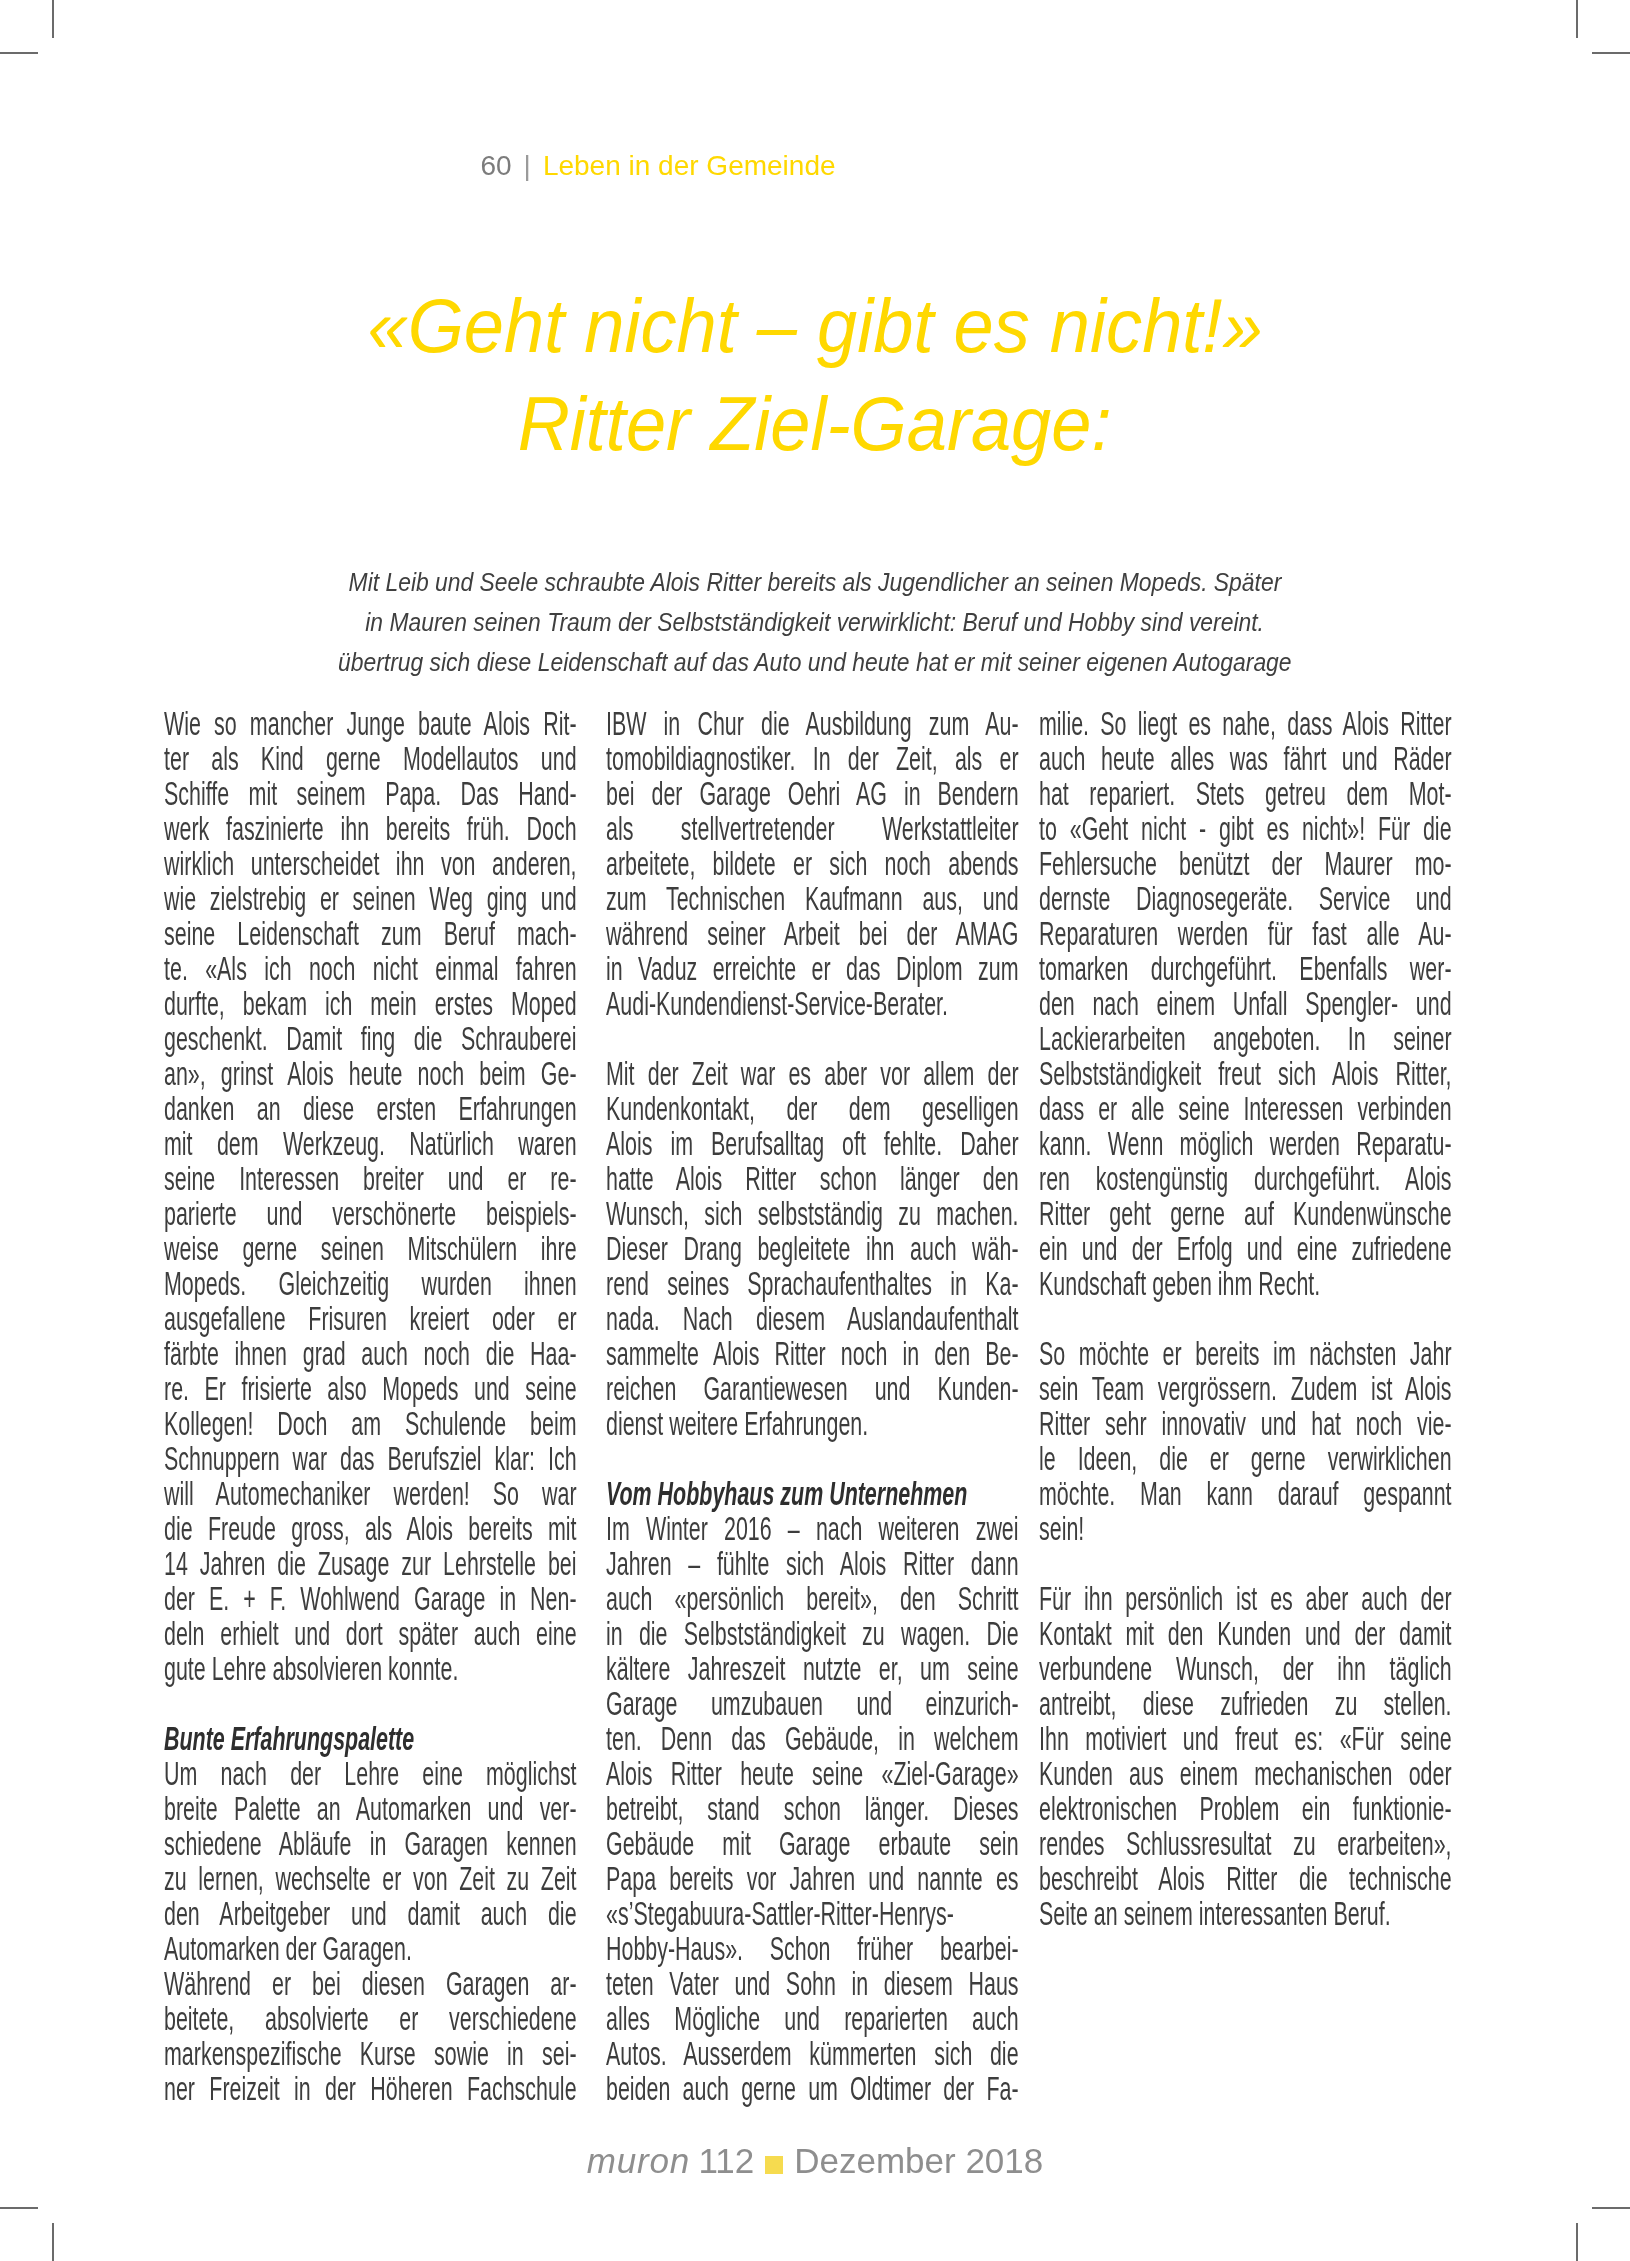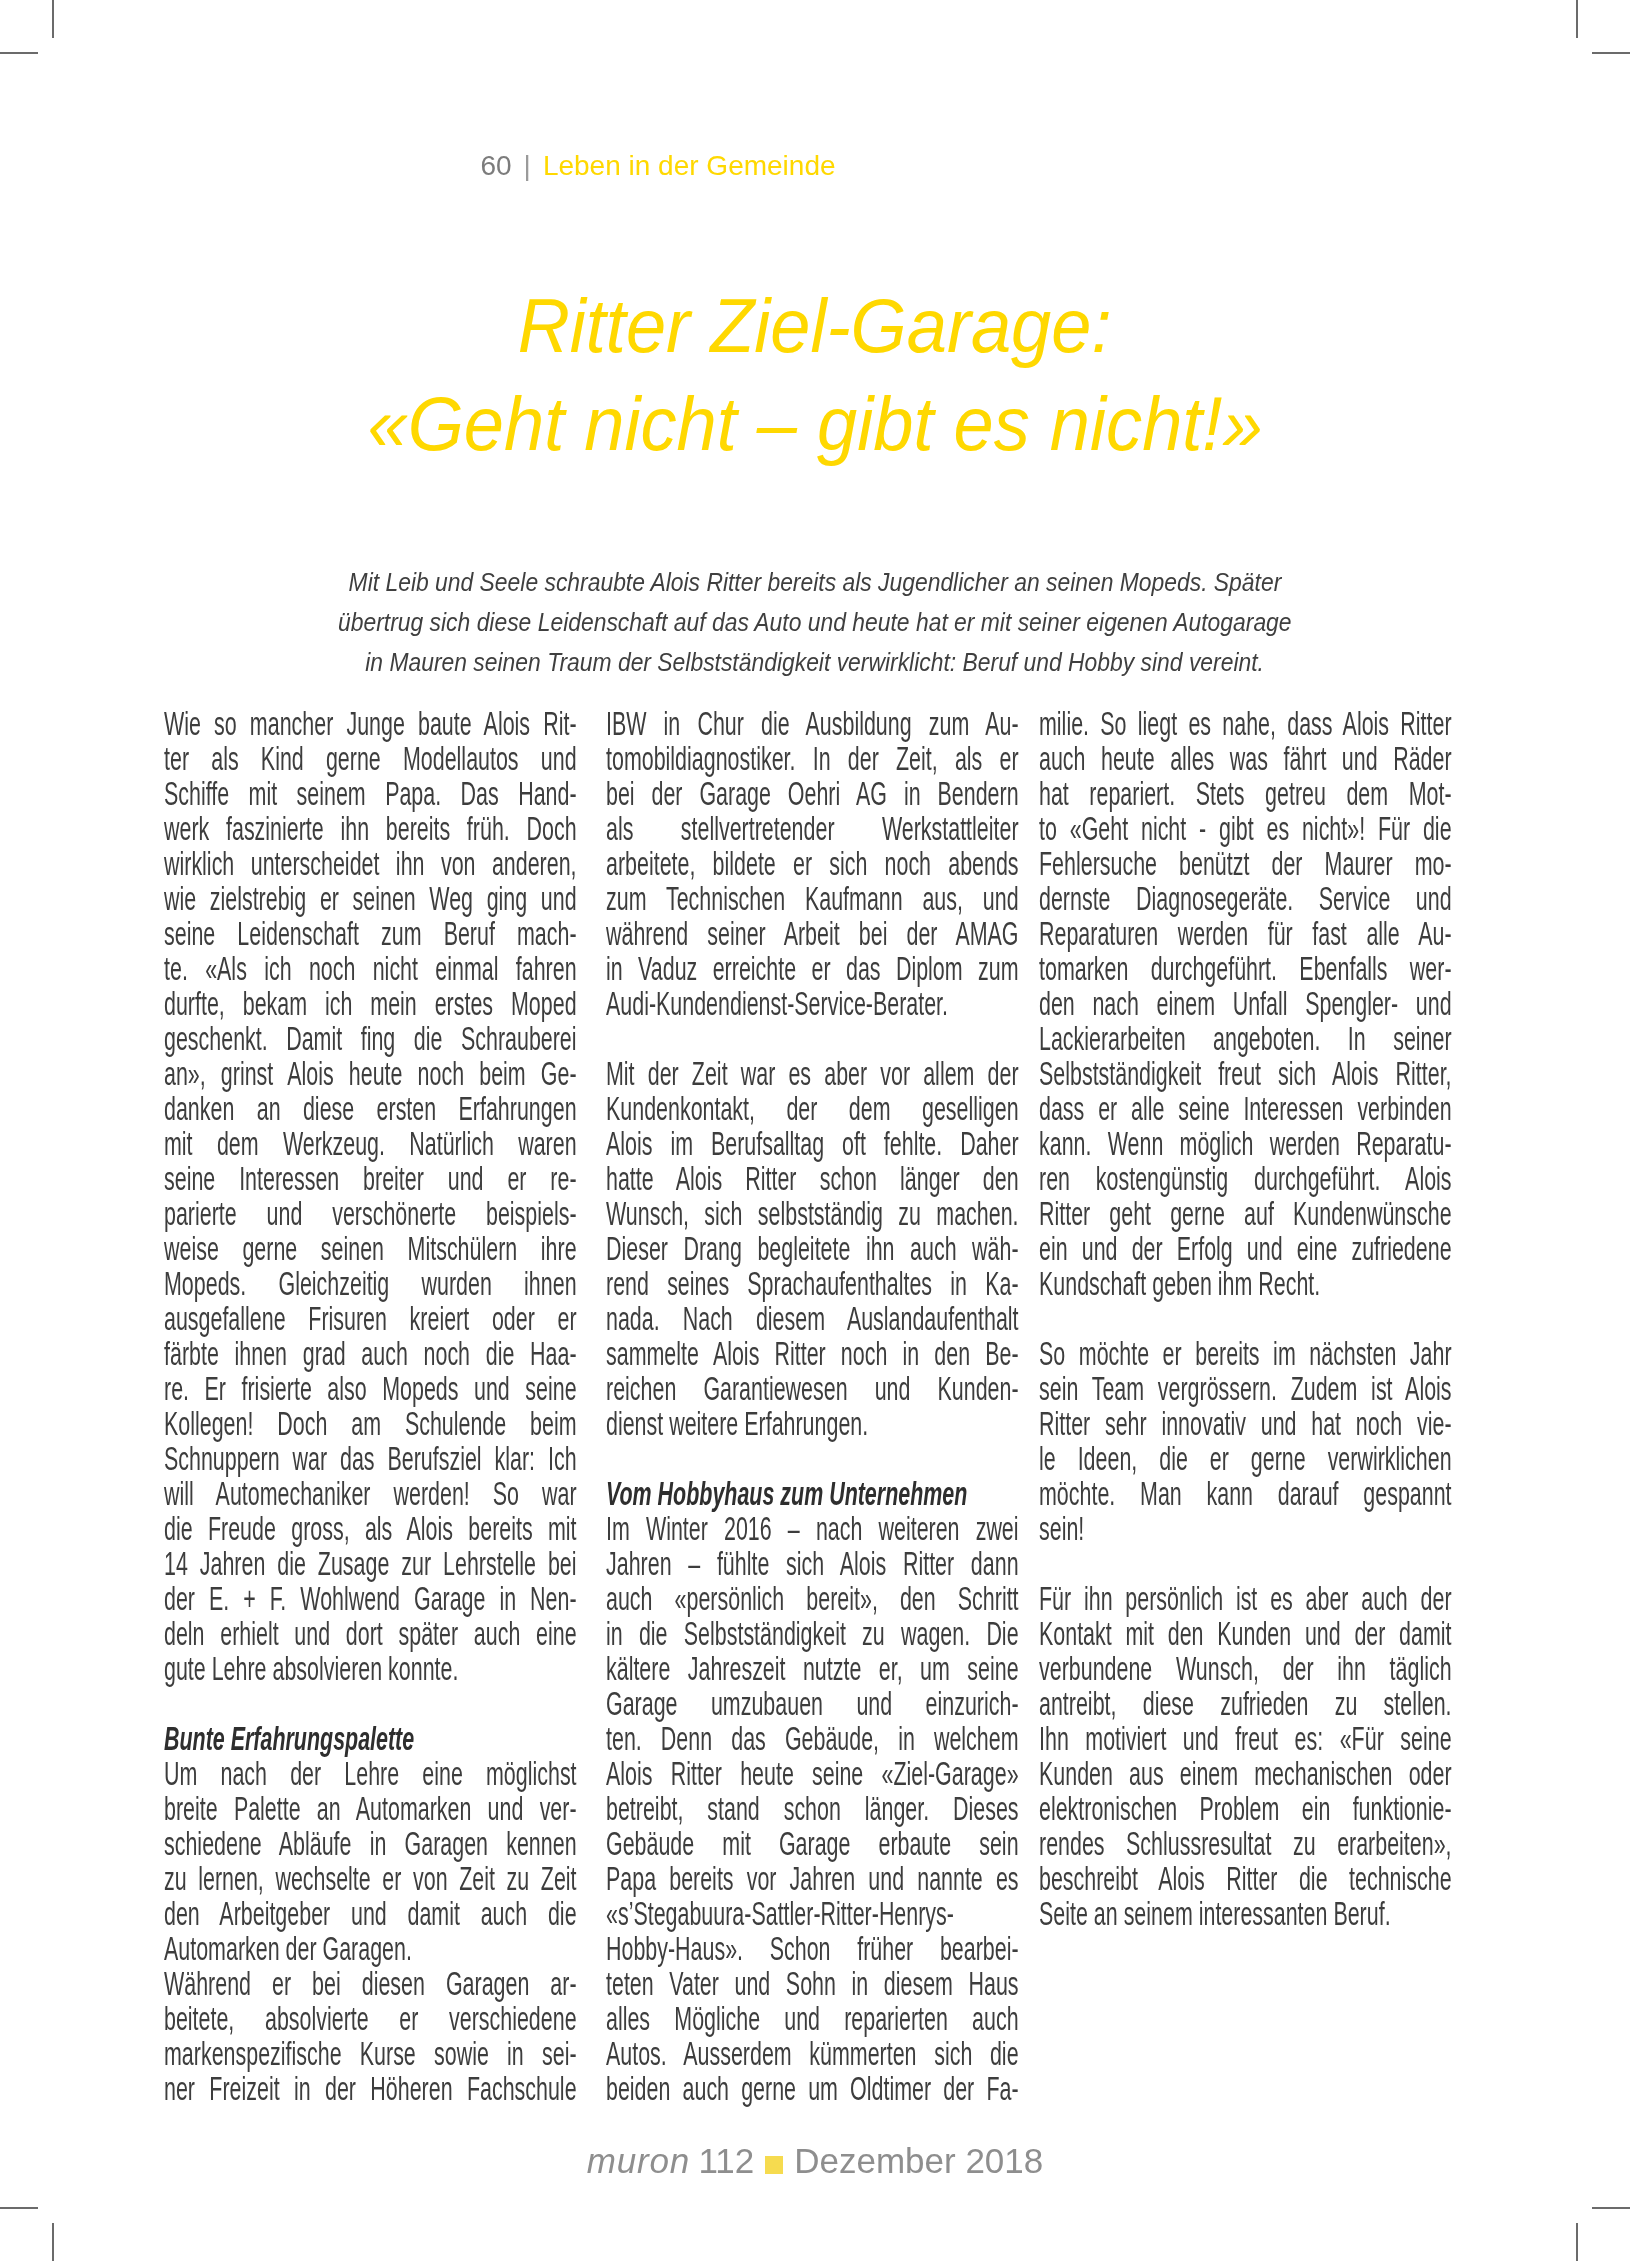--- a/index.html
+++ b/index.html
@@ -58,28 +58,28 @@
   <div class="crop" style="left:0;top:2207px;width:38px;height:1.7px"></div>
   <div class="crop" style="left:52px;top:2223px;width:1.7px;height:38px"></div>
   <div class="crop" style="left:1592px;top:2207px;width:38px;height:1.7px"></div>
   <div class="crop" style="left:1576px;top:2223px;width:1.7px;height:38px"></div>
 
   <div class="header">
     <span>60</span><span class="sep">|</span><span class="section">Leben in der Gemeinde</span>
   </div>
 
   <div class="title">
+    <div class="tline"><span>«Geht nicht – gibt es nicht!»</span></div>
     <div class="tline"><span>Ritter Ziel-Garage:</span></div>
-    <div class="tline"><span>«Geht nicht – gibt es nicht!»</span></div>
   </div>
 
   <div class="lead">
       <div class="lline"><span>Mit Leib und Seele schraubte Alois Ritter bereits als Jugendlicher an seinen Mopeds. Später</span></div>
+      <div class="lline"><span>in Mauren seinen Traum der Selbstständigkeit verwirklicht: Beruf und Hobby sind vereint.</span></div>
       <div class="lline"><span>übertrug sich diese Leidenschaft auf das Auto und heute hat er mit seiner eigenen Autogarage</span></div>
-      <div class="lline"><span>in Mauren seinen Traum der Selbstständigkeit verwirklicht: Beruf und Hobby sind vereint.</span></div>
     </div>
 
   <div class="cols">
     <div class="col col0">
         <div class="bline">Wie so mancher Junge baute Alois Rit-</div>
         <div class="bline">ter als Kind gerne Modellautos und</div>
         <div class="bline">Schiffe mit seinem Papa. Das Hand-</div>
         <div class="bline">werk faszinierte ihn bereits früh. Doch</div>
         <div class="bline">wirklich unterscheidet ihn von anderen,</div>
         <div class="bline">wie zielstrebig er seinen Weg ging und</div>

